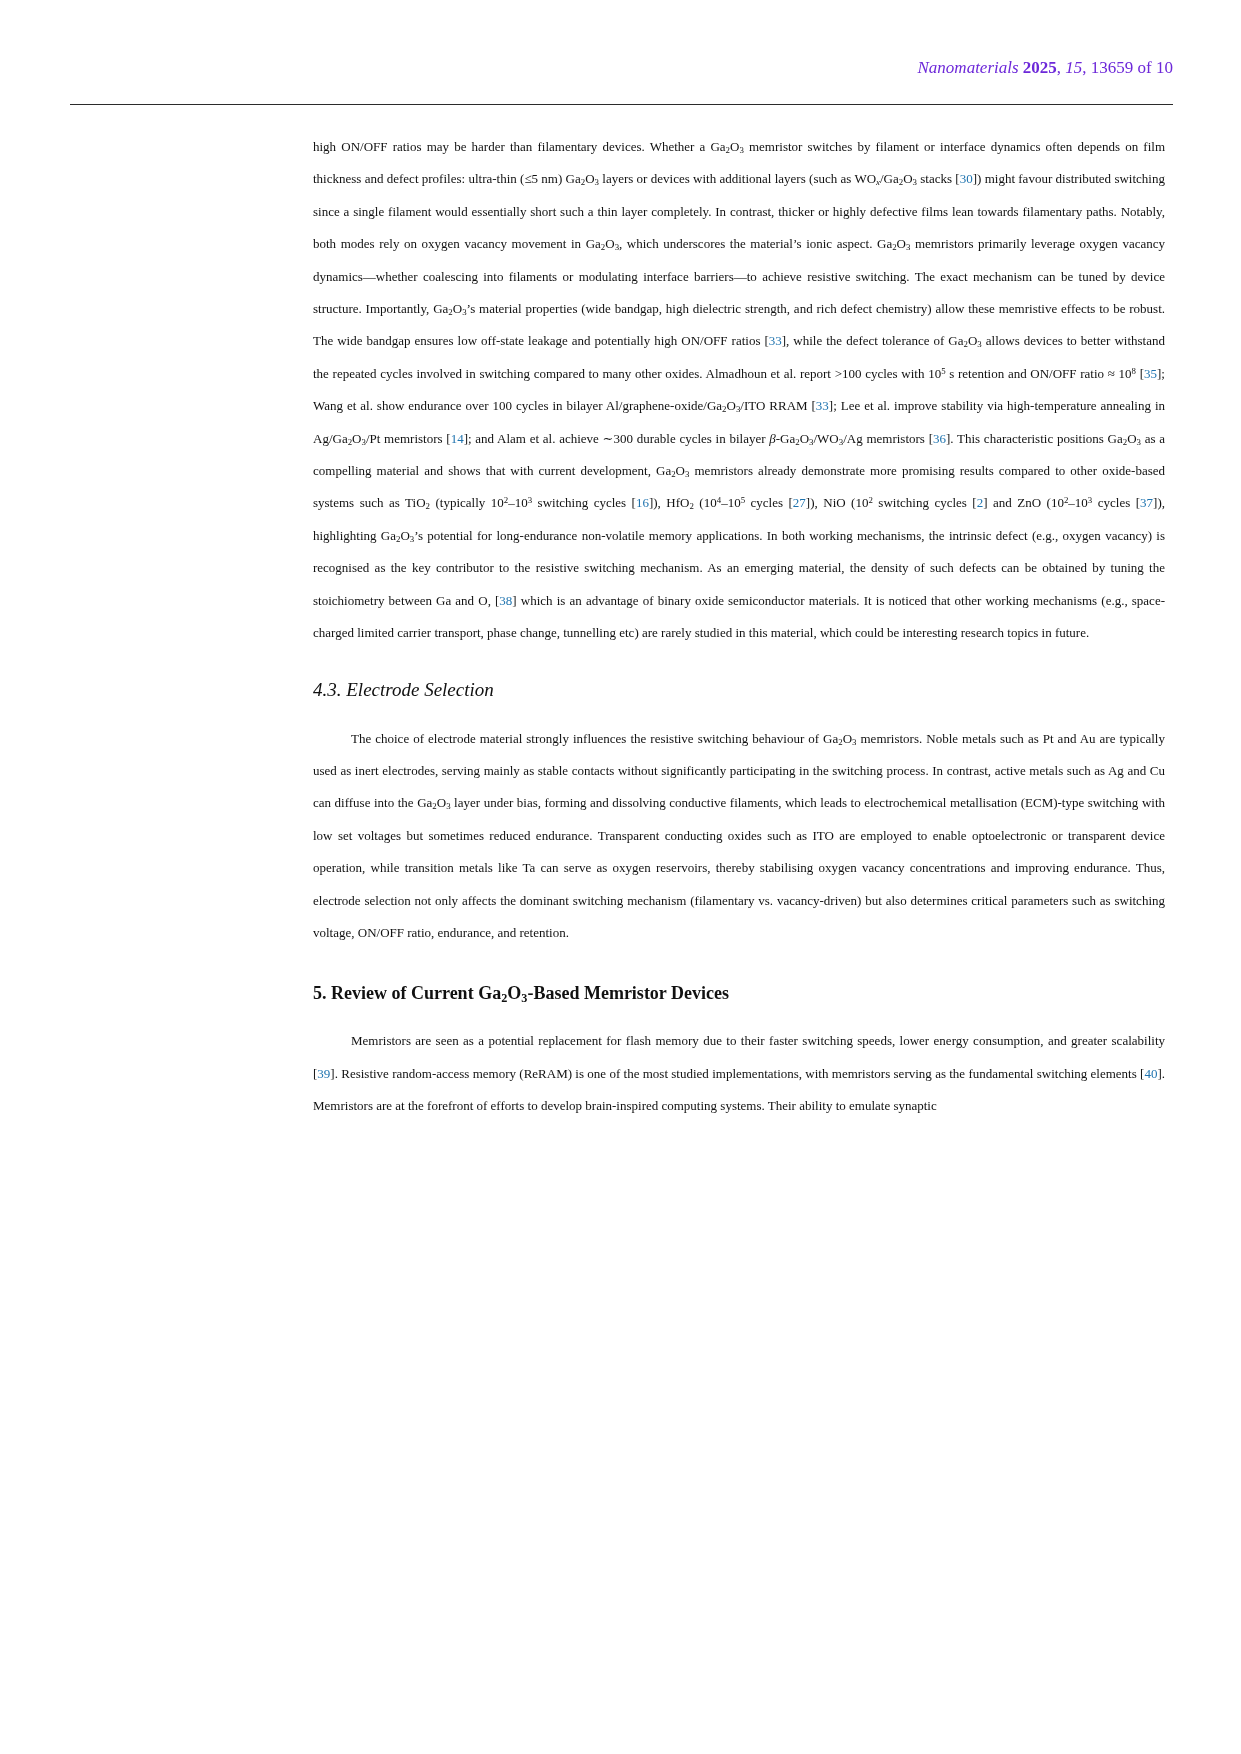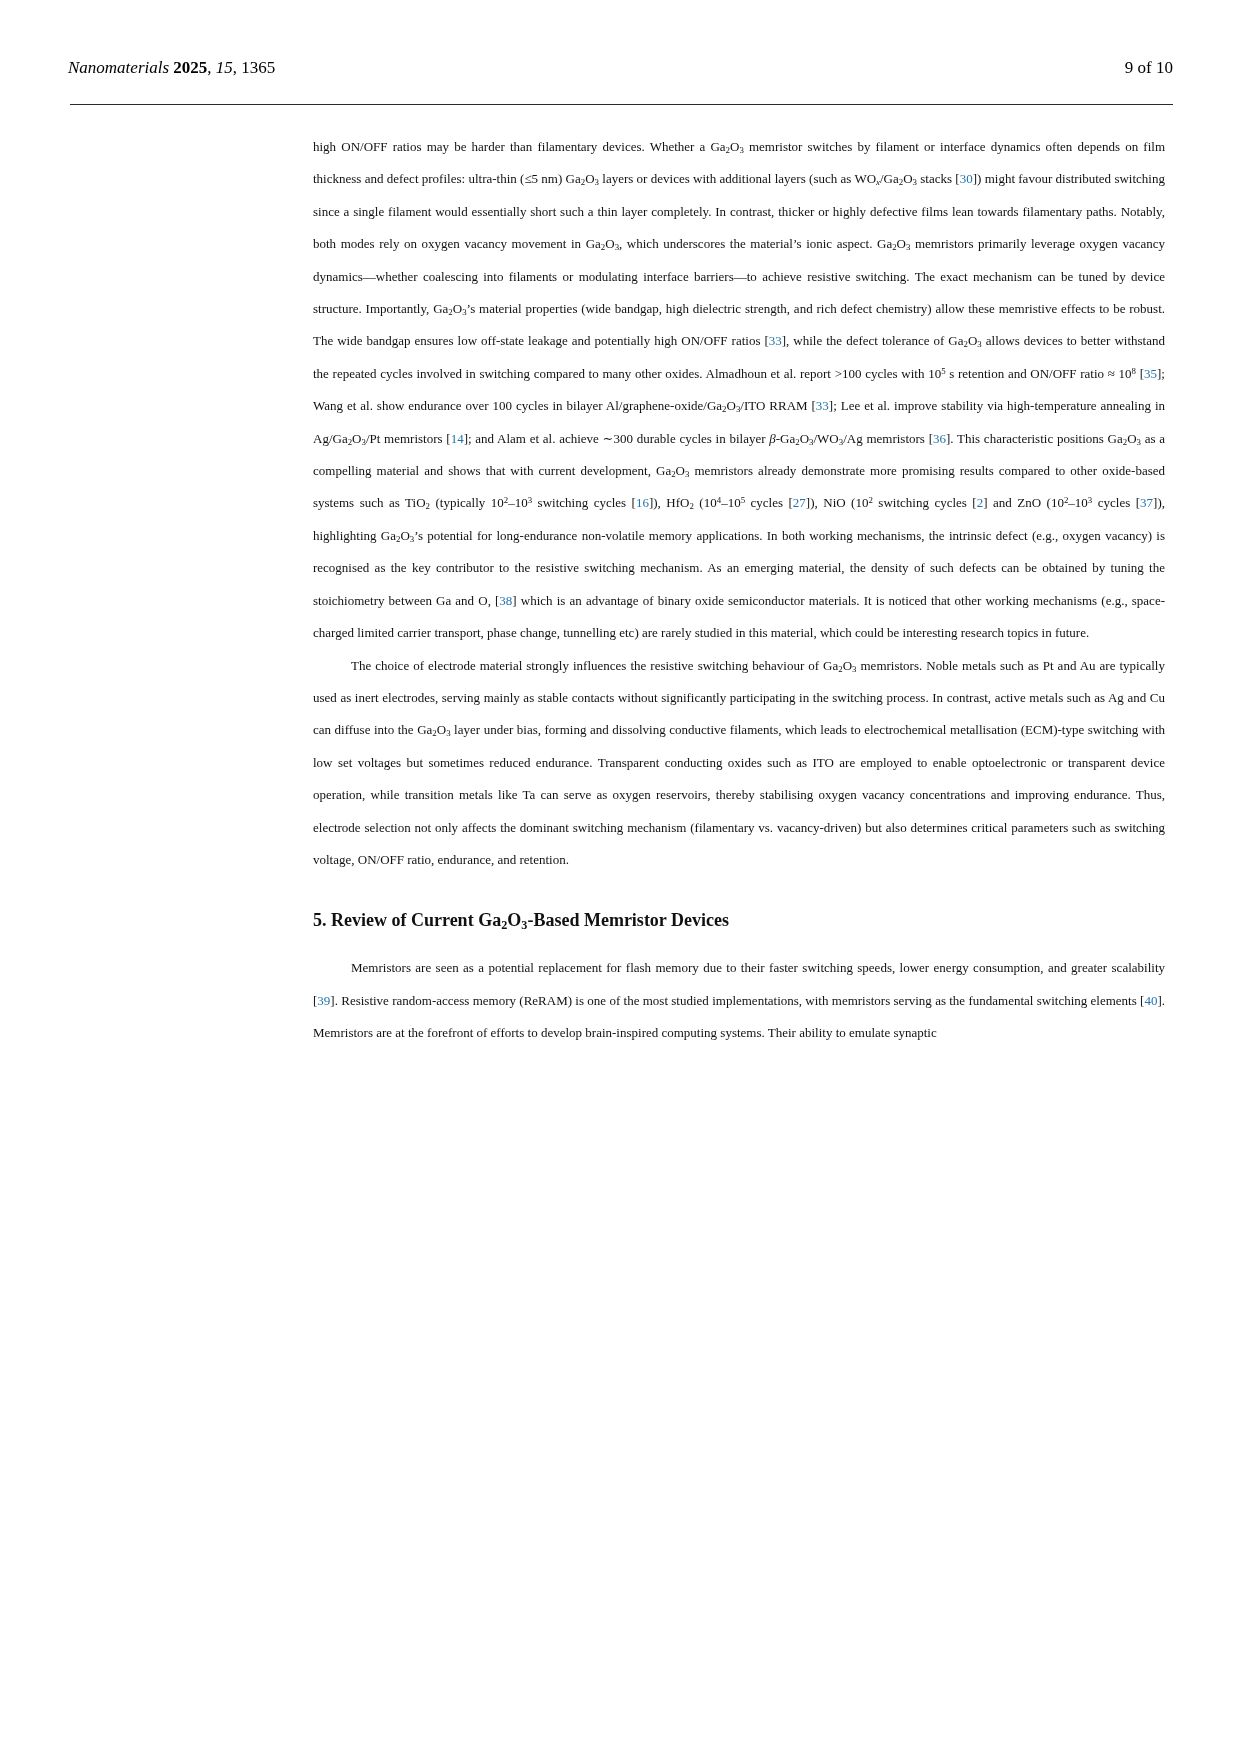--- a/index.html
+++ b/index.html
@@ -13,24 +13,24 @@
     font-family: "Liberation Serif", "DejaVu Serif", serif;
     color: var(--text-color);
     overflow: hidden;
   }
   .running-header {
     position: absolute;
     left: 68px;
     right: 68px;
     top: 58px;
     display: flex;
-    justify-content: space-between;
+    justify-content: flex-end;
     align-items: baseline;
     font-size: 17px;
-    color: #000000;
+    color: #6d28d9;
   }
   .header-rule {
     position: absolute;
     left: 70px;
     right: 68px;
     top: 104px;
     border: none;
     border-top: 1.5px solid #2b2b2b;
     margin: 0;
   }
@@ -79,20 +79,21 @@
     <div><span class="seg-i">Nanomaterials</span><span> </span><span class="seg-b">2025</span><span>, </span><span class="seg-i">15</span><span>, 1365</span></div>
     <div>9 of 10</div>
   </header>
 
   <hr class="header-rule">
 
   <main class="body-column">
 
     <p class="body-text"><span>high ON/OFF ratios may be harder than filamentary devices. Whether a Ga</span><span class="seg-sub">2</span><span>O</span><span class="seg-sub">3</span><span> memristor switches by filament or interface dynamics often depends on film thickness and defect profiles: ultra-thin (≤5 nm) Ga</span><span class="seg-sub">2</span><span>O</span><span class="seg-sub">3</span><span> layers or devices with additional layers (such as WO</span><span class="seg-subi">x</span><span>/Ga</span><span class="seg-sub">2</span><span>O</span><span class="seg-sub">3</span><span> stacks [</span><span class="seg-cite">30</span><span>]) might favour distributed switching since a single filament would essentially short such a thin layer completely. In contrast, thicker or highly defective films lean towards filamentary paths. Notably, both modes rely on oxygen vacancy movement in Ga</span><span class="seg-sub">2</span><span>O</span><span class="seg-sub">3</span><span>, which underscores the material’s ionic aspect.  Ga</span><span class="seg-sub">2</span><span>O</span><span class="seg-sub">3</span><span> memristors primarily leverage oxygen vacancy dynamics—whether coalescing into filaments or modulating interface barriers—to achieve resistive switching. The exact mechanism can be tuned by device structure. Importantly, Ga</span><span class="seg-sub">2</span><span>O</span><span class="seg-sub">3</span><span>’s material properties (wide bandgap, high dielectric strength, and rich defect chemistry) allow these memristive effects to be robust. The wide bandgap ensures low off-state leakage and potentially high ON/OFF ratios [</span><span class="seg-cite">33</span><span>], while the defect tolerance of Ga</span><span class="seg-sub">2</span><span>O</span><span class="seg-sub">3</span><span> allows devices to better withstand the repeated cycles involved in switching compared to many other oxides. Almadhoun et al. report &gt;100 cycles with 10</span><span class="seg-sup">5</span><span> s retention and ON/OFF ratio ≈ 10</span><span class="seg-sup">8</span><span> [</span><span class="seg-cite">35</span><span>]; Wang et al. show endurance over 100 cycles in bilayer Al/graphene-oxide/Ga</span><span class="seg-sub">2</span><span>O</span><span class="seg-sub">3</span><span>/ITO RRAM [</span><span class="seg-cite">33</span><span>]; Lee et al. improve stability via high-temperature annealing in Ag/Ga</span><span class="seg-sub">2</span><span>O</span><span class="seg-sub">3</span><span>/Pt memristors [</span><span class="seg-cite">14</span><span>]; and Alam et al. achieve ∼300 durable cycles in bilayer </span><span class="seg-i">β</span><span>-Ga</span><span class="seg-sub">2</span><span>O</span><span class="seg-sub">3</span><span>/WO</span><span class="seg-sub">3</span><span>/Ag memristors [</span><span class="seg-cite">36</span><span>]. This characteristic positions Ga</span><span class="seg-sub">2</span><span>O</span><span class="seg-sub">3</span><span> as a compelling material and shows that with current development, Ga</span><span class="seg-sub">2</span><span>O</span><span class="seg-sub">3</span><span> memristors already demonstrate more promising results compared to other oxide-based systems such as TiO</span><span class="seg-sub">2</span><span> (typically 10</span><span class="seg-sup">2</span><span>–10</span><span class="seg-sup">3</span><span> switching cycles [</span><span class="seg-cite">16</span><span>]), HfO</span><span class="seg-sub">2</span><span> (10</span><span class="seg-sup">4</span><span>–10</span><span class="seg-sup">5</span><span> cycles [</span><span class="seg-cite">27</span><span>]), NiO (10</span><span class="seg-sup">2</span><span> switching cycles [</span><span class="seg-cite">2</span><span>] and ZnO (10</span><span class="seg-sup">2</span><span>–10</span><span class="seg-sup">3</span><span> cycles [</span><span class="seg-cite">37</span><span>]), highlighting Ga</span><span class="seg-sub">2</span><span>O</span><span class="seg-sub">3</span><span>’s potential for long-endurance non-volatile memory applications. In both working mechanisms, the intrinsic defect (e.g., oxygen vacancy) is recognised as the key contributor to the resistive switching mechanism. As an emerging material, the density of such defects can be obtained by tuning the stoichiometry between Ga and O, [</span><span class="seg-cite">38</span><span>] which is an advantage of binary oxide semiconductor materials. It is noticed that other working mechanisms (e.g., space-charged limited carrier transport, phase change, tunnelling etc) are rarely studied in this material, which could be interesting research topics in future.</span></p>
 
+    <h3 class="subsection-heading"><span>4.3. Electrode Selection</span></h3>
 
     <p class="body-text indent"><span>The choice of electrode material strongly influences the resistive switching behaviour of Ga</span><span class="seg-sub">2</span><span>O</span><span class="seg-sub">3</span><span> memristors. Noble metals such as Pt and Au are typically used as inert electrodes, serving mainly as stable contacts without significantly participating in the switching process. In contrast, active metals such as Ag and Cu can diffuse into the Ga</span><span class="seg-sub">2</span><span>O</span><span class="seg-sub">3</span><span> layer under bias, forming and dissolving conductive filaments, which leads to electrochemical metallisation (ECM)-type switching with low set voltages but sometimes reduced endurance. Transparent conducting oxides such as ITO are employed to enable optoelectronic or transparent device operation, while transition metals like Ta can serve as oxygen reservoirs, thereby stabilising oxygen vacancy concentrations and improving endurance. Thus, electrode selection not only affects the dominant switching mechanism (filamentary vs.  vacancy-driven) but also determines critical parameters such as switching voltage, ON/OFF ratio, endurance, and retention.</span></p>
 
     <h2 class="section-heading"><span>5. Review of Current Ga</span><span class="seg-sub">2</span><span>O</span><span class="seg-sub">3</span><span>-Based Memristor Devices</span></h2>
 
     <p class="body-text indent"><span>Memristors are seen as a potential replacement for flash memory due to their faster switching speeds, lower energy consumption, and greater scalability [</span><span class="seg-cite">39</span><span>]. Resistive random-access memory (ReRAM) is one of the most studied implementations, with memristors serving as the fundamental switching elements [</span><span class="seg-cite">40</span><span>]. Memristors are at the forefront of efforts to develop brain-inspired computing systems. Their ability to emulate synaptic</span></p>
 
   </main>
 </div>
 

